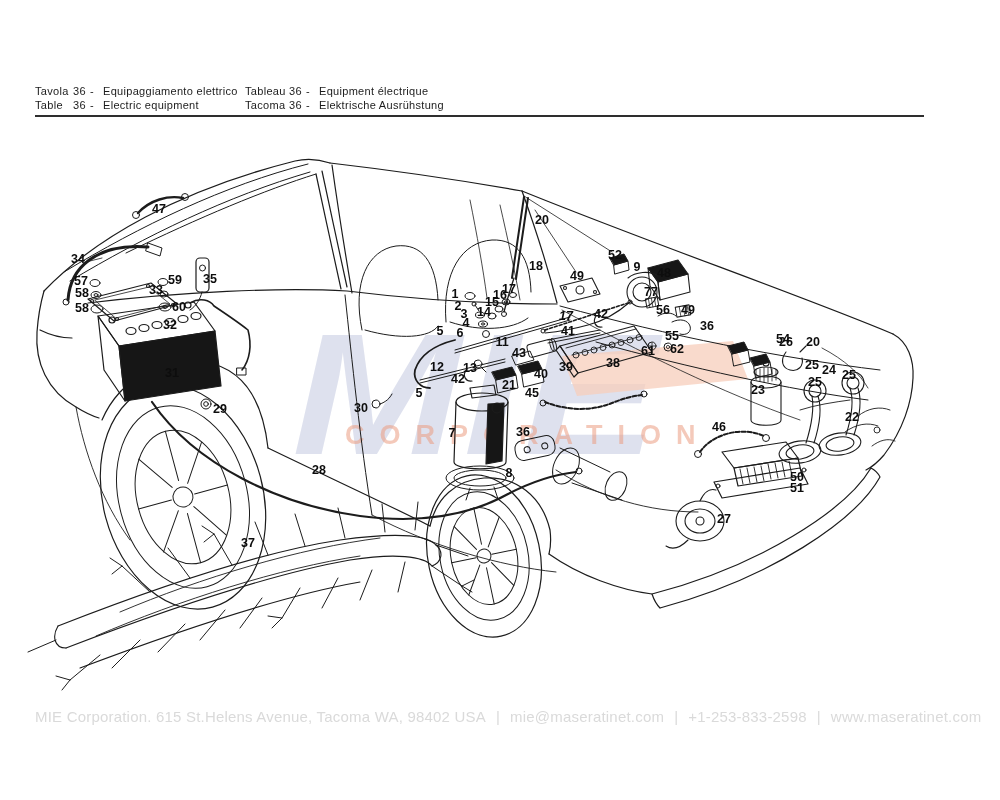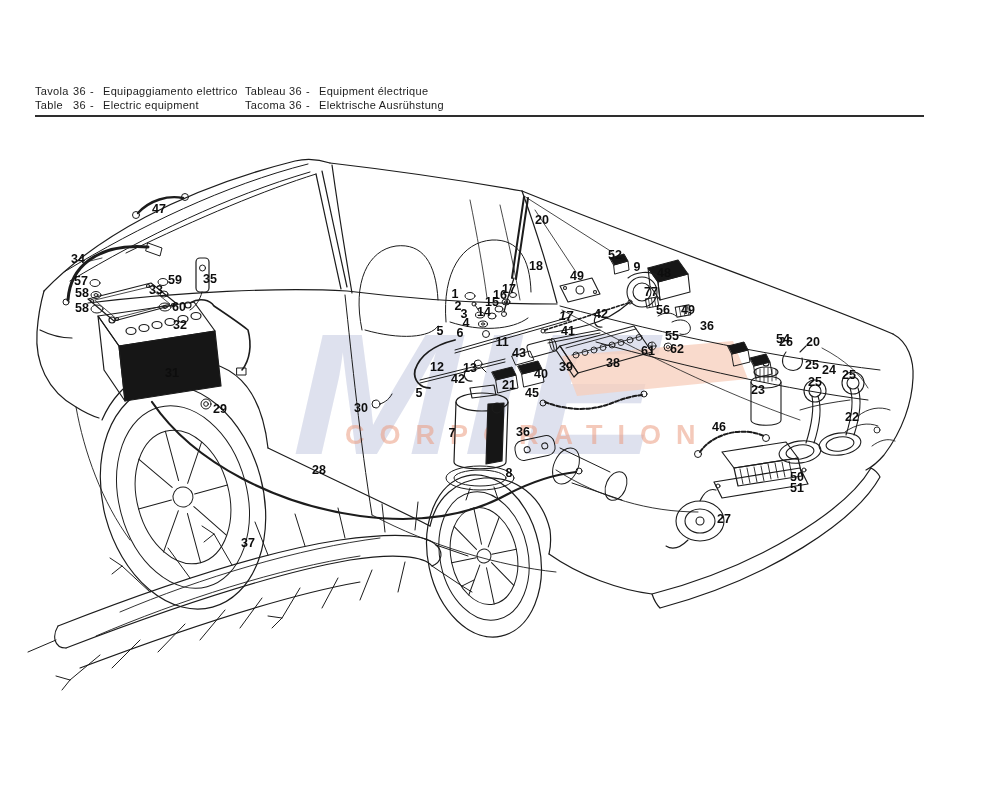--- a/index.html
+++ b/index.html
@@ -387,21 +387,21 @@
       <span class="plbl" style="left: 829px; top: 370px;">24</span>
       <span class="plbl" style="left: 812px; top: 365px;">25</span>
       <span class="plbl" style="left: 815px; top: 382px;">25</span>
       <span class="plbl" style="left: 849px; top: 375px;">25</span>
       <span class="plbl" style="left: 786px; top: 342px;">26</span>
       <span class="plbl" style="left: 724px; top: 519px;">27</span>
       <span class="plbl" style="left: 319px; top: 470px;">28</span>
       <span class="plbl" style="left: 220px; top: 409px;">29</span>
       <span class="plbl" style="left: 361px; top: 408px; text-align: right;">30</span>
       <span class="plbl" style="left: 172px; top: 373px;">31</span>
-      <span class="plbl" style="left: 170px; top: 325px; padding-left: 20px;">32</span>
+      <span class="plbl" style="left: 170px; top: 325px;">32</span>
       <span class="plbl" style="left: 156px; top: 290px;">33</span>
       <span class="plbl" style="left: 78px; top: 259px;">34</span>
       <span class="plbl" style="left: 210px; top: 279px;">35</span>
       <span class="plbl" style="left: 523px; top: 432px;">36</span>
       <span class="plbl" style="left: 707px; top: 326px;">36</span>
       <span class="plbl" style="left: 248px; top: 543px;">37</span>
       <span class="plbl" style="left: 613px; top: 363px;">38</span>
       <span class="plbl" style="left: 566px; top: 367px;">39</span>
       <span class="plbl" style="left: 541px; top: 341px; margin-top: 33px;">40</span>
       <span class="plbl" style="left: 568px; top: 331px;">41</span>
@@ -423,14 +423,17 @@
       <span class="plbl" style="left: 663px; top: 310px;">56</span>
       <span class="plbl" style="left: 81px; top: 281px;">57</span>
       <span class="plbl" style="left: 82px; top: 293px;">58</span>
       <span class="plbl" style="left: 82px; top: 308px;">58</span>
       <span class="plbl" style="left: 175px; top: 280px;">59</span>
       <span class="plbl" style="left: 179px; top: 307px;">60</span>
       <span class="plbl" style="left: 648px; top: 351px;">61</span>
       <span class="plbl" style="left: 677px; top: 349px;">62</span>
     </div>
 
+  <div class="ftr">
+    <span>MIE Corporation. 615 St.Helens Avenue, Tacoma WA, 98402 USA</span><span class="pipe">|</span><span>mie@maseratinet.com</span><span class="pipe">|</span><span>+1-253-833-2598</span><span class="pipe">|</span><span>www.maseratinet.com</span>
+  </div>
 
 </div>
 
 </body></html>

